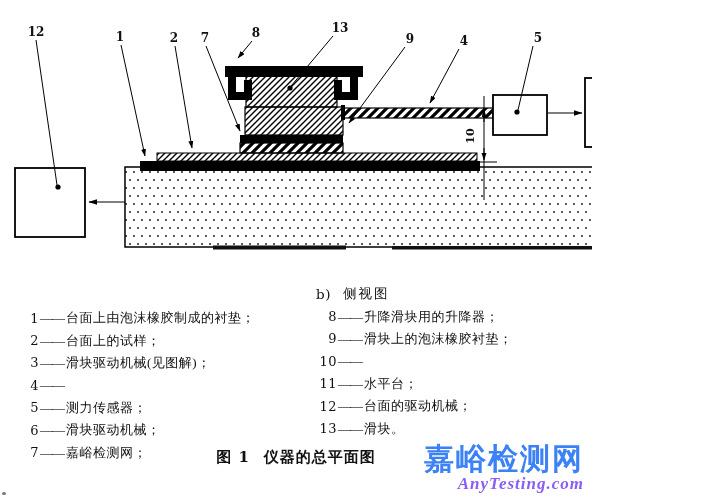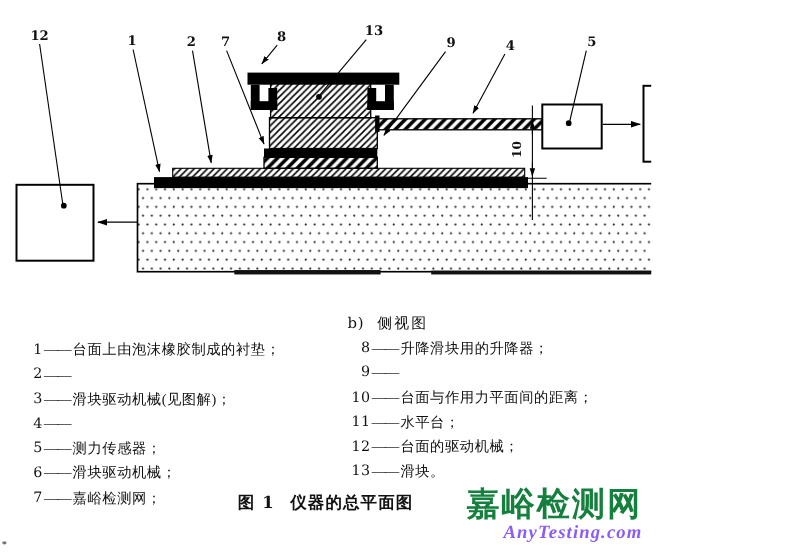--- a/index.html
+++ b/index.html
@@ -20,21 +20,21 @@
   .sideview-prefix{font-family:"DejaVu Serif",serif;}
   .sideview-title{margin-left:12px;letter-spacing:2px;}
 
   
   .caption{position:absolute;left:0;top:448px;width:100%;text-align:center;
            font-size:15px;font-weight:bold;letter-spacing:1px;}
   .caption .fig{margin-right:14px;font-family:"DejaVu Serif",serif;}
 
   
   .watermark{position:absolute;right:8px;top:443px;text-align:right;pointer-events:none;}
-  .wm-cn{font-size:30px;font-weight:bold;color:#15803d;letter-spacing:2px;line-height:32px;}
+  .wm-cn{font-size:30px;font-weight:bold;color:#3b82f6;letter-spacing:2px;line-height:32px;}
   .wm-en{font-size:17px;font-weight:bold;font-style:italic;color:#8b5cf6;
          font-family:"Liberation Serif",serif;line-height:17px;letter-spacing:1px;}
 
   .scan-artifact{position:absolute;left:2px;top:492px;width:4px;height:3px;background:#777;border-radius:50%;}
 </style>
 </head>
 <body>
 
 <div class="page">
 
@@ -140,20 +140,21 @@
   
   <div class="legend-col legend-left">
     <div class="legend-row">
         <span class="legend-num">1</span>
         <span class="legend-dash">——</span>
         <span>台面上由泡沫橡胶制成的衬垫；</span>
       </div>
     <div class="legend-row">
         <span class="legend-num">2</span>
         <span class="legend-dash">——</span>
+        <span>台面上的试样；</span>
       </div>
     <div class="legend-row">
         <span class="legend-num">3</span>
         <span class="legend-dash">——</span>
         <span>滑块驱动机械(见图解)；</span>
       </div>
     <div class="legend-row">
         <span class="legend-num">4</span>
         <span class="legend-dash">——</span>
       </div>
@@ -181,25 +182,25 @@
       <span class="sideview-title">侧视图</span>
     </div>
     <div class="legend-row">
         <span class="legend-num">8</span>
         <span class="legend-dash">——</span>
         <span>升降滑块用的升降器；</span>
       </div>
     <div class="legend-row">
         <span class="legend-num">9</span>
         <span class="legend-dash">——</span>
+        <span>滑块上的泡沫橡胶衬垫；</span>
       </div>
     <div class="legend-row">
         <span class="legend-num">10</span>
         <span class="legend-dash">——</span>
-        <span>台面与作用力平面间的距离；</span>
       </div>
     <div class="legend-row">
         <span class="legend-num">11</span>
         <span class="legend-dash">——</span>
         <span>水平台；</span>
       </div>
     <div class="legend-row">
         <span class="legend-num">12</span>
         <span class="legend-dash">——</span>
         <span>台面的驱动机械；</span>

